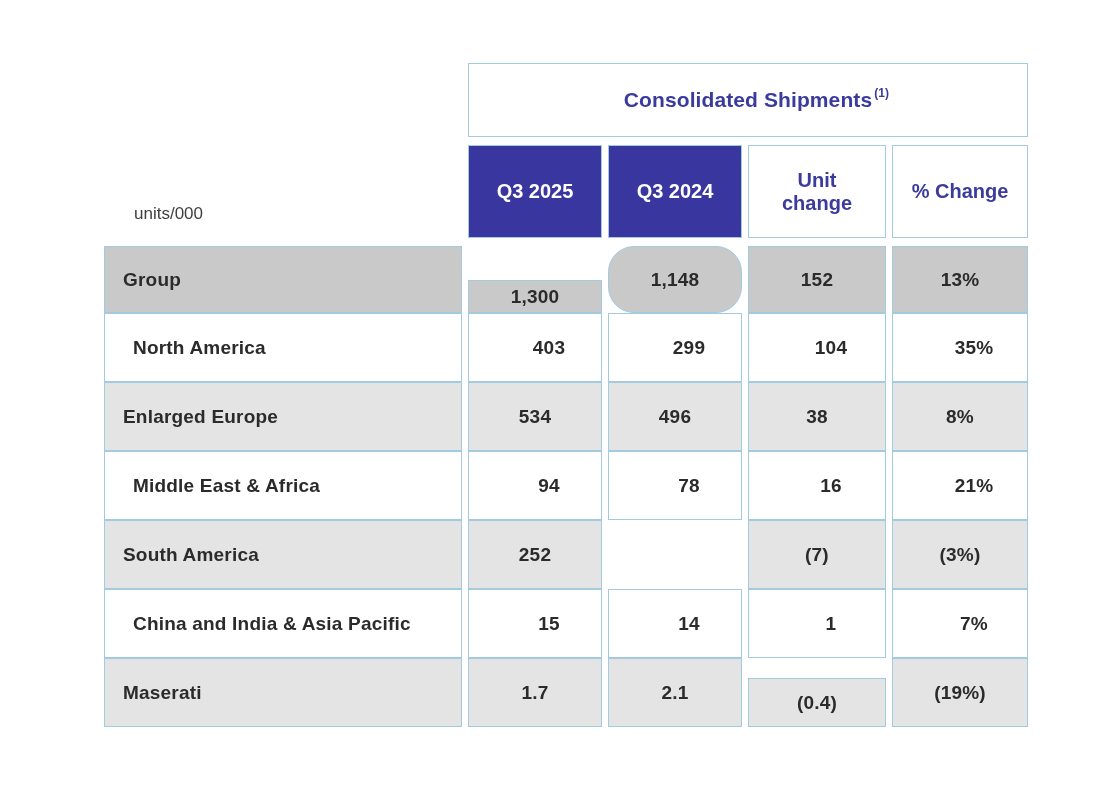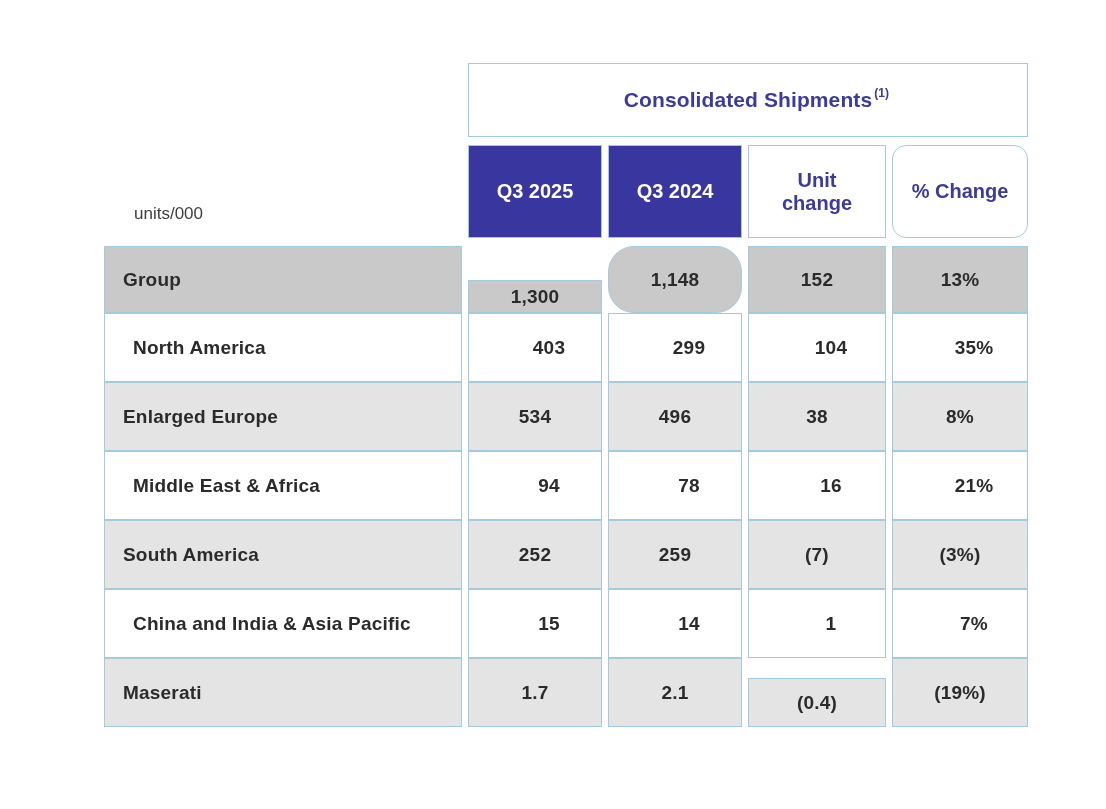--- a/index.html
+++ b/index.html
@@ -149,21 +149,21 @@
     <div class="spacer" style="grid-column:4; grid-row:3;"></div>
     <div class="colhead-dark" style="grid-column:5;">Q3 2024</div>
     <div class="spacer" style="grid-column:6; grid-row:3;"></div>
     <div class="colhead-light" style="grid-column:7;">
       <div>
         <div>Unit</div>
         <div>change</div>
       </div>
     </div>
     <div class="spacer" style="grid-column:8; grid-row:3;"></div>
-    <div class="colhead-light" style="grid-column:9;border-radius:14px;">% Change</div>
+    <div class="colhead-light" style="grid-column:9;">% Change</div>
 
     <div class="spacer" style="grid-column:1/10; grid-row:4;"></div>
 
   <div class="cell label-cell bg-group" style="grid-row: 5;">Group</div>
       <div class="spacer" style="grid-area: 5 / 2;"></div>
       <div class="cell bg-group" style="grid-area: 5 / 3; margin-top: 34px;">1,300</div>
       <div class="spacer" style="grid-area: 5 / 4;"></div>
       <div class="cell bg-group" style="grid-area: 5 / 5; border-radius: 26px;">1,148</div>
       <div class="spacer" style="grid-area: 5 / 6;"></div>
       <div class="cell bg-group" style="grid-area: 5 / 7;">152</div>
@@ -193,21 +193,20 @@
       <div class="spacer" style="grid-area: 8 / 4;"></div>
       <div class="cell bg-white" style="grid-area: 8 / 5;">78</div>
       <div class="spacer" style="grid-area: 8 / 6;"></div>
       <div class="cell bg-white" style="grid-area: 8 / 7;">16</div>
       <div class="spacer" style="grid-area: 8 / 8;"></div>
       <div class="cell bg-white" style="grid-area: 8 / 9;">21%</div>
       <div class="cell label-cell bg-alt" style="grid-row: 9;">South America</div>
       <div class="spacer" style="grid-area: 9 / 2;"></div>
       <div class="cell bg-alt" style="grid-area: 9 / 3;">252</div>
       <div class="spacer" style="grid-area: 9 / 4;"></div>
-      <div class="cell bg-alt" style="grid-area: 9 / 5;">259</div>
       <div class="spacer" style="grid-area: 9 / 6;"></div>
       <div class="cell bg-alt" style="grid-area: 9 / 7;">(7)</div>
       <div class="spacer" style="grid-area: 9 / 8;"></div>
       <div class="cell bg-alt" style="grid-area: 9 / 9;">(3%)</div>
       <div class="cell label-cell bg-white" style="grid-row: 10;">China and India &amp; Asia Pacific</div>
       <div class="spacer" style="grid-area: 10 / 2;"></div>
       <div class="cell bg-white" style="grid-area: 10 / 3;">15</div>
       <div class="spacer" style="grid-area: 10 / 4;"></div>
       <div class="cell bg-white" style="grid-area: 10 / 5;">14</div>
       <div class="spacer" style="grid-area: 10 / 6;"></div>

